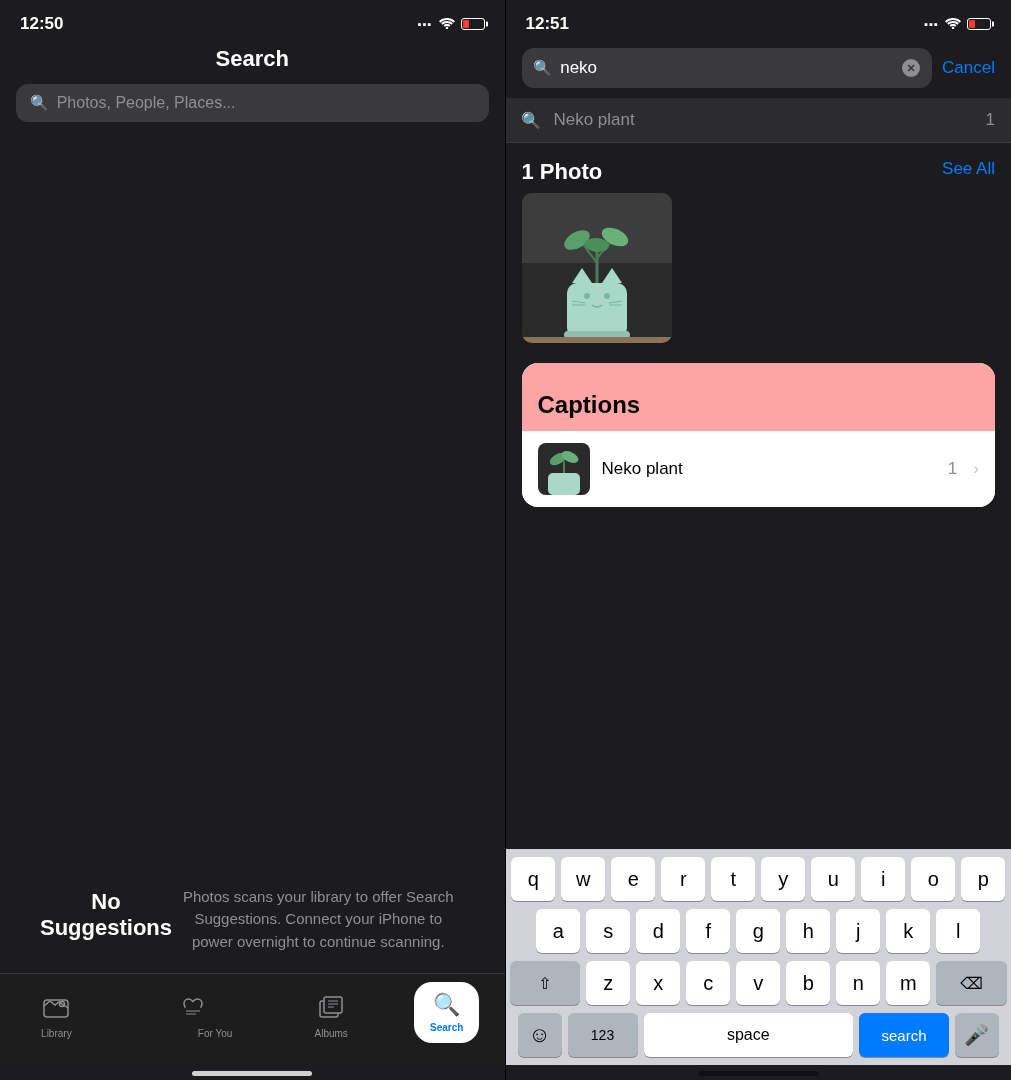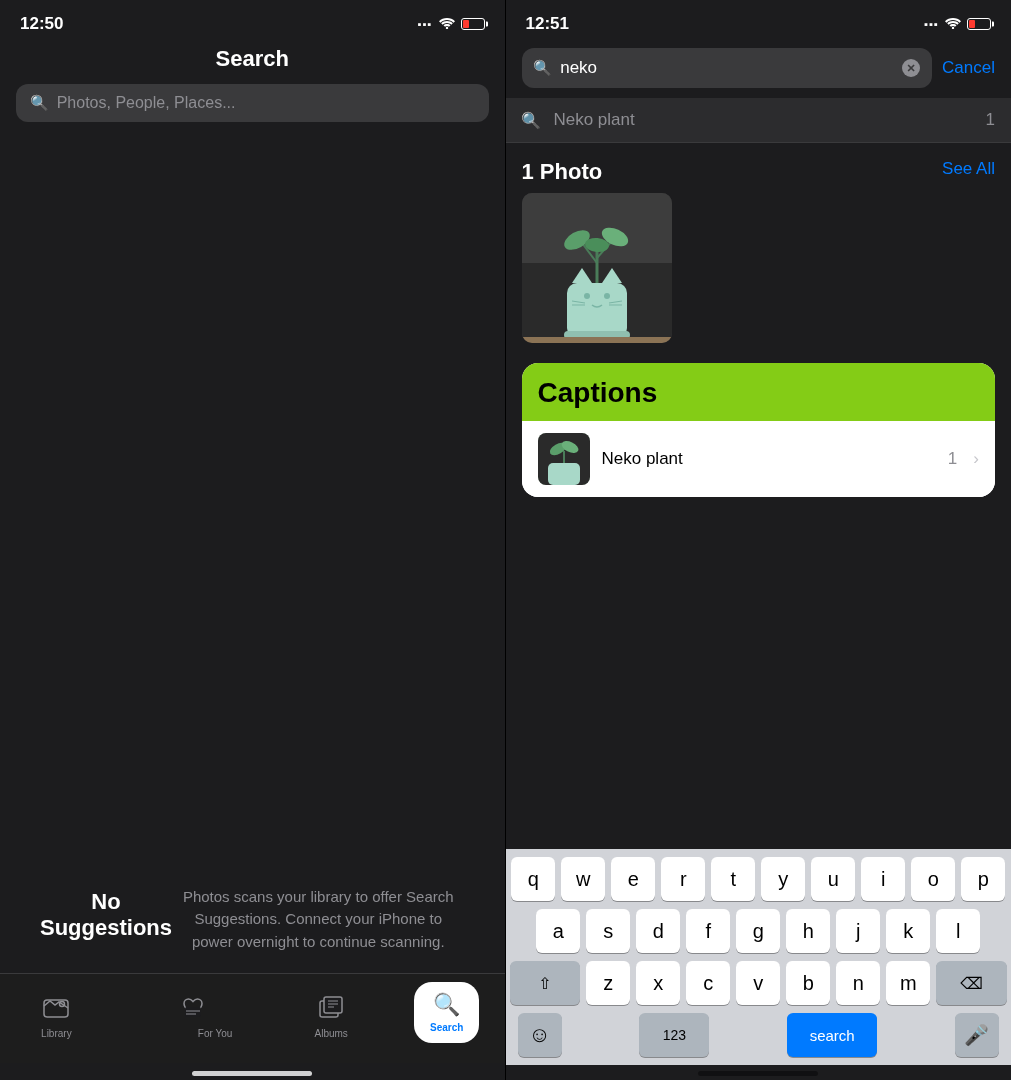--- a/index.html
+++ b/index.html
@@ -290,25 +290,25 @@
     }
 
     .captions-card {
       background: #fff;
       border-radius: 16px;
       margin: 8px 16px;
       overflow: hidden;
     }
 
     .captions-header {
-      padding: 14px 16px 12px;
-      font-size: 28px;
+      padding: 28px 16px 12px;
+      font-size: 24px;
       font-weight: 700;
       color: #000;
-      background: #84cc16;
+      background: #fca5a5;
     }
 
     .caption-row {
       display: flex;
       align-items: center;
       padding: 12px 16px;
       gap: 12px;
       background: #fff;
     }
 
@@ -653,20 +653,23 @@
       <div class="key">n</div>
       <div class="key">m</div>
       <div class="key dark wide" style="font-size:16px;">⌫</div>
     </div>
 
     <div class="bottom-row">
       <div class="emoji-key">☺</div>
       <div class="key dark wide" style="max-width:70px;">
         <span>123</span>
       </div>
+      <div class="key space">
+        <span>space</span>
+      </div>
       <div class="key blue">
         <span>search</span>
       </div>
       <div class="mic-key">🎤</div>
     </div>
   </div>
   <div class="home-indicator-right"></div>
 </div>
 
 </body></html>

